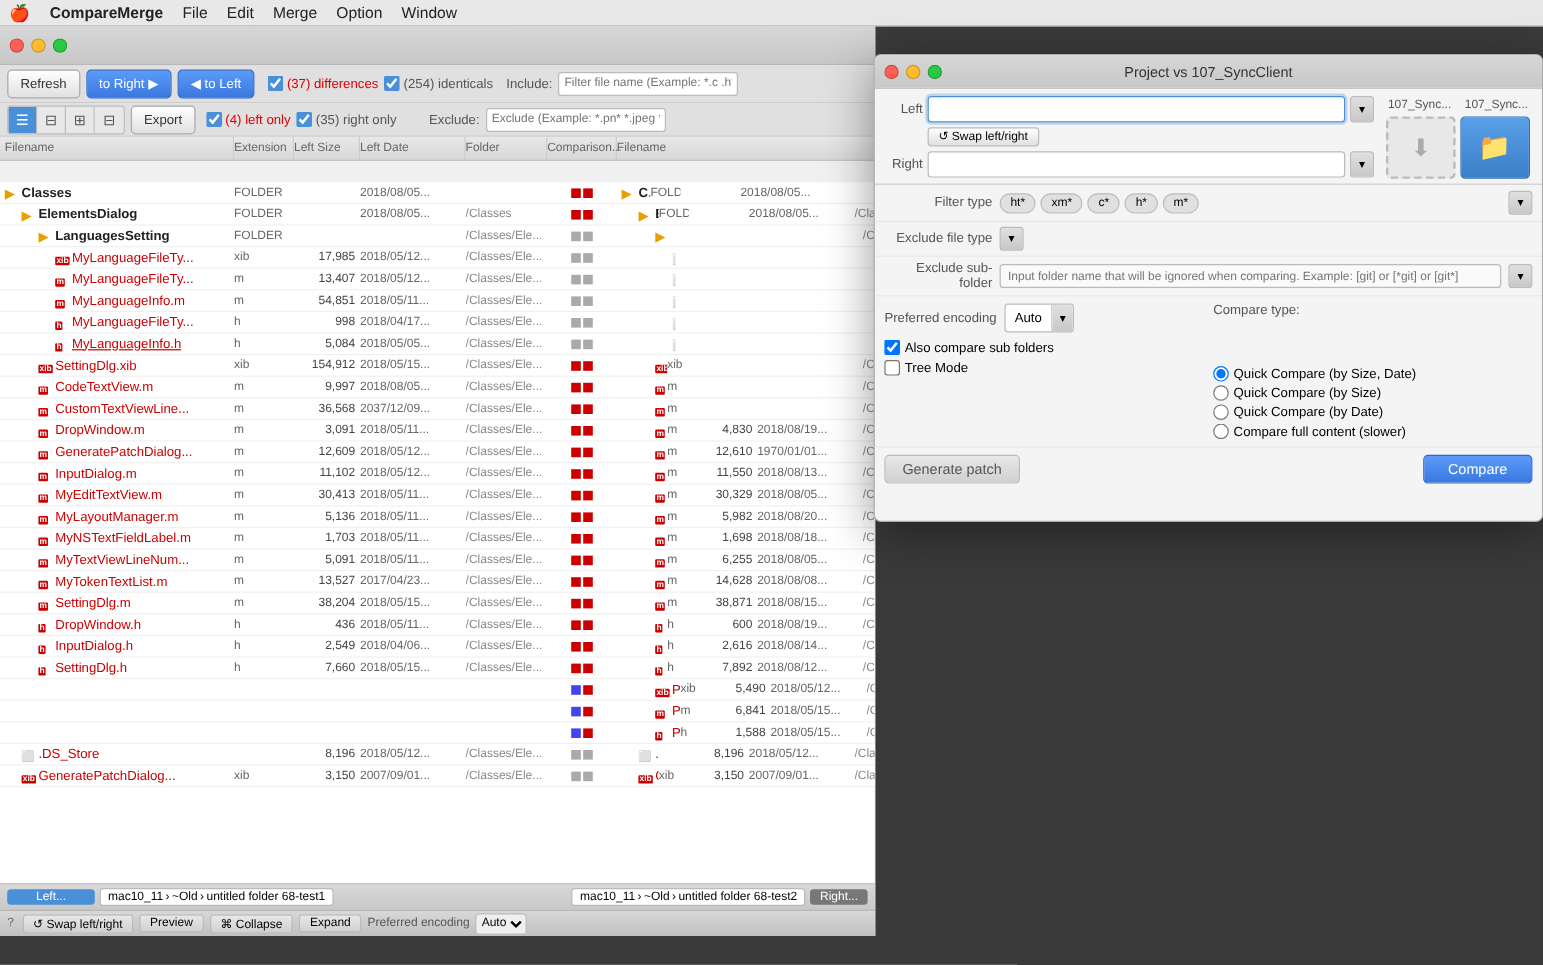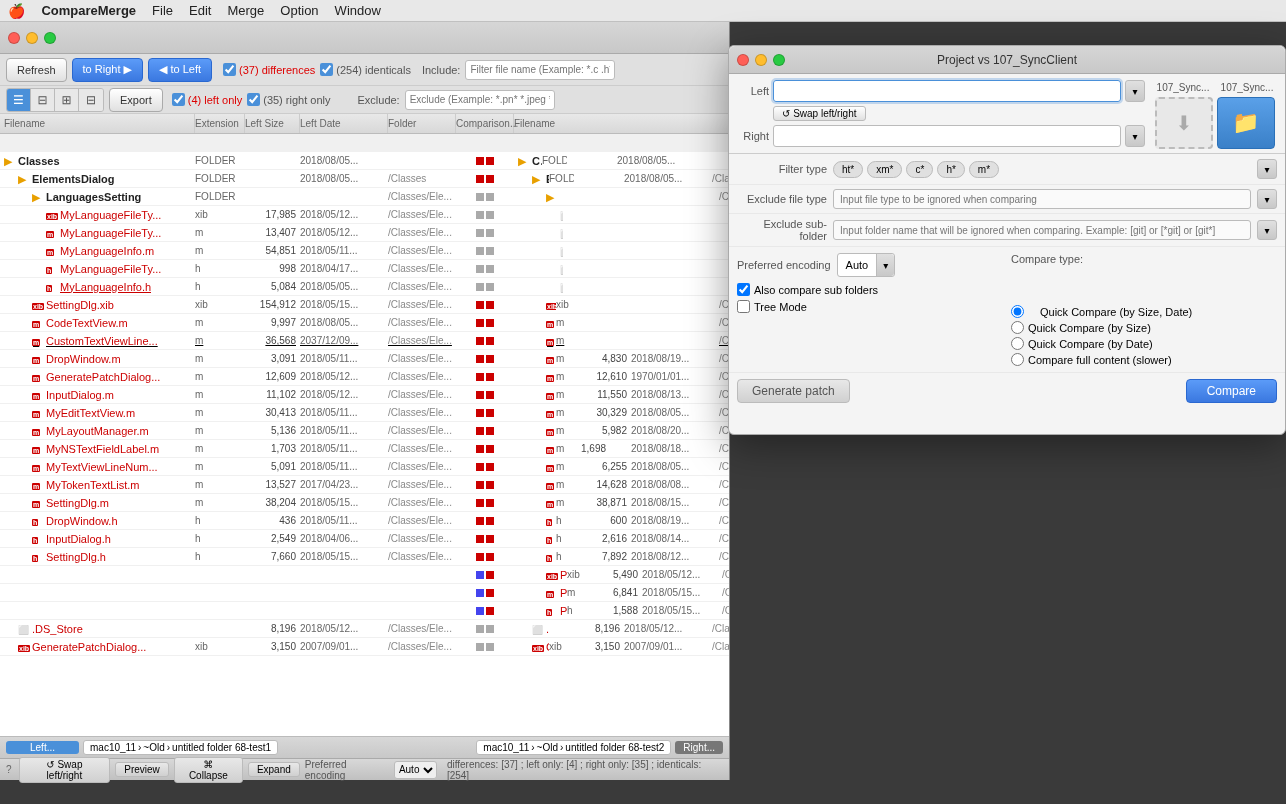--- a/index.html
+++ b/index.html
@@ -443,21 +443,21 @@
         <div style="padding-left:32px;display:flex;align-items:center;overflow:hidden;flex:1;">
           <div style="width:14px;flex-shrink:0;"><span style="background:#c00;color:#fff;font-size:7px;font-weight:bold;padding:0 1px;border-radius:1px;">m</span></div>
           <span style="font-size:11px;color:#cc0000;overflow:hidden;text-overflow:ellipsis;white-space:nowrap;">CodeTextView.m</span>
         </div>
         <span style="width:25px;font-size:10px;color:#666;flex-shrink:0;overflow:hidden;">m</span>
         <span style="width:50px;font-size:10px;color:#444;text-align:right;padding-right:4px;flex-shrink:0;"></span>
         <span style="width:88px;font-size:10px;color:#666;flex-shrink:0;"></span>
         <span style="flex:1;font-size:10px;color:#888;overflow:hidden;">/Classes/Elem...</span>
       </div>
         </div>
-        <div style="display: flex; height: 18px; align-items: center; border-bottom: 1px solid rgb(240, 240, 240); text-decoration: underline;">
+        <div style="display: flex; height: 18px; align-items: center; border-bottom: 1px solid rgb(240, 240, 240);">
       <div style="width:195px;display:flex;align-items:center;padding-left:32px;overflow:hidden;flex-shrink:0;">
         <div style="width:14px;flex-shrink:0;"><span style="background:#c00;color:#fff;font-size:7px;font-weight:bold;padding:0 1px;border-radius:1px;">m</span></div>
         <span style="font-size:11px;color:#cc0000;overflow:hidden;text-overflow:ellipsis;white-space:nowrap;">CustomTextViewLine...</span>
       </div>
       <div style="width:50px;font-size:10px;color:#666;overflow:hidden;flex-shrink:0;">m</div>
       <div style="width:55px;font-size:10px;color:#444;text-align:right;padding-right:4px;flex-shrink:0;">36,568</div>
       <div style="width:88px;font-size:10px;color:#666;flex-shrink:0;overflow:hidden;">2037/12/09...</div>
       <div style="width:68px;font-size:10px;color:#888;flex-shrink:0;overflow:hidden;">/Classes/Ele...</div>
       <div style="width:58px;display:flex;align-items:center;justify-content:center;flex-shrink:0;">
             <div style="display:flex;gap:2px;">
@@ -620,21 +620,21 @@
               <div style="width:8px;height:8px;background:#cc0000;"></div>
               <div style="width:8px;height:8px;background:#cc0000;"></div>
             </div>
           </div>
     <div style="flex: 1 1 0%; display: flex; align-items: center; min-width: 0px;">
         <div style="padding-left:32px;display:flex;align-items:center;overflow:hidden;flex:1;">
           <div style="width:14px;flex-shrink:0;"><span style="background:#c00;color:#fff;font-size:7px;font-weight:bold;padding:0 1px;border-radius:1px;">m</span></div>
           <span style="font-size:11px;color:#cc0000;overflow:hidden;text-overflow:ellipsis;white-space:nowrap;">MyNSTextFieldLabel.m</span>
         </div>
         <span style="width:25px;font-size:10px;color:#666;flex-shrink:0;overflow:hidden;">m</span>
-        <span style="width:50px;font-size:10px;color:#444;text-align:left;padding-right:4px;flex-shrink:0;">1,698</span>
+        <span style="width:50px;font-size:10px;color:#444;text-align:right;padding-right:4px;flex-shrink:0;">1,698</span>
         <span style="width:88px;font-size:10px;color:#666;flex-shrink:0;">2018/08/18...</span>
         <span style="flex:1;font-size:10px;color:#888;overflow:hidden;">/Classes/Elem...</span>
       </div>
         </div>
         <div style="display: flex; height: 18px; align-items: center; border-bottom: 1px solid rgb(240, 240, 240);">
       <div style="width:195px;display:flex;align-items:center;padding-left:32px;overflow:hidden;flex-shrink:0;">
         <div style="width:14px;flex-shrink:0;"><span style="background:#c00;color:#fff;font-size:7px;font-weight:bold;padding:0 1px;border-radius:1px;">m</span></div>
         <span style="font-size:11px;color:#cc0000;overflow:hidden;text-overflow:ellipsis;white-space:nowrap;">MyTextViewLineNum...</span>
       </div>
       <div style="width:50px;font-size:10px;color:#666;overflow:hidden;flex-shrink:0;">m</div>
@@ -939,21 +939,20 @@
     <span style="color:#666;margin-right:2px;">?</span>
     <button style="padding:1px 8px;font-size:10px;background:linear-gradient(to bottom,#e8e8e8,#d0d0d0);border:1px solid #bbb;border-radius:3px;cursor:pointer;">↺ Swap left/right</button>
     <button style="padding:1px 8px;font-size:10px;background:linear-gradient(to bottom,#e8e8e8,#d0d0d0);border:1px solid #bbb;border-radius:3px;cursor:pointer;text-align:center;">Preview</button>
     <button style="padding:1px 8px;font-size:10px;background:linear-gradient(to bottom,#e8e8e8,#d0d0d0);border:1px solid #bbb;border-radius:3px;cursor:pointer;">⌘ Collapse</button>
     <button style="padding:1px 8px;font-size:10px;background:linear-gradient(to bottom,#e8e8e8,#d0d0d0);border:1px solid #bbb;border-radius:3px;cursor:pointer;">Expand</button>
     <span style="color:#555;">Preferred encoding</span>
     <select style="height:18px;font-size:10px;border:1px solid #bbb;border-radius:3px;">
       <option>Auto</option>
     </select>
     <div style="flex:1"></div>
-    <span style="color:#555;font-size:10px;">differences: [37] ; left only: [4] ; right only: [35] ; identicals: [254]</span>
   </div>
 </div>
 
 <div class="right-panel">
 
   <div class="right-panel-title">
     <div class="traffic-lights">
       <div class="traffic-light tl-close"></div>
       <div class="traffic-light tl-min"></div>
       <div class="traffic-light tl-max"></div>
@@ -1002,21 +1001,20 @@
       <span style="padding:2px 8px;background:#e0e0e0;border:1px solid #bbb;border-radius:10px;font-size:10px;cursor:pointer;">xm*</span>
       <span style="padding:2px 8px;background:#e0e0e0;border:1px solid #bbb;border-radius:10px;font-size:10px;cursor:pointer;">c*</span>
       <span style="padding:2px 8px;background:#e0e0e0;border:1px solid #bbb;border-radius:10px;font-size:10px;cursor:pointer;">h*</span>
       <span style="padding:2px 8px;background:#e0e0e0;border:1px solid #bbb;border-radius:10px;font-size:10px;cursor:pointer;">m*</span>
     </div>
     <div style="width:20px;height:20px;background:linear-gradient(to bottom,#e0e0e0,#c8c8c8);border:1px solid #bbb;border-radius:3px;display:flex;align-items:center;justify-content:center;cursor:pointer;font-size:10px;flex-shrink:0;">▾</div>
   </div>
 
   <div style="display:flex;align-items:center;padding:4px 8px;border-bottom:1px solid #e8e8e8;gap:6px;">
     <span style="width:90px;font-size:11px;color:#555;text-align:right;flex-shrink:0;">Exclude file type</span>
-    <input type="text" style="flex: 1 1 0%; height: 20px; border: 1px solid rgb(187, 187, 187); border-radius: 3px; padding: 0px 6px; font-size: 10px; color: rgb(170, 170, 170); background: rgb(250, 250, 250);" placeholder="Input file type to be ignored when comparing">
     <div style="width:20px;height:20px;background:linear-gradient(to bottom,#e0e0e0,#c8c8c8);border:1px solid #bbb;border-radius:3px;display:flex;align-items:center;justify-content:center;cursor:pointer;font-size:10px;flex-shrink:0;">▾</div>
   </div>
 
   <div style="display:flex;align-items:center;padding:4px 8px;border-bottom:1px solid #e8e8e8;gap:6px;">
     <span style="width:90px;font-size:11px;color:#555;text-align:right;flex-shrink:0;">Exclude sub-folder</span>
     <input type="text" style="flex: 1 1 0%; height: 20px; border: 1px solid rgb(187, 187, 187); border-radius: 3px; padding: 0px 6px; font-size: 10px; color: rgb(170, 170, 170); background: rgb(250, 250, 250);" placeholder="Input folder name that will be ignored when comparing. Example: [git] or [*git] or [git*]">
     <div style="width:20px;height:20px;background:linear-gradient(to bottom,#e0e0e0,#c8c8c8);border:1px solid #bbb;border-radius:3px;display:flex;align-items:center;justify-content:center;cursor:pointer;font-size:10px;flex-shrink:0;">▾</div>
   </div>
 
   <div style="display:flex;padding:6px 8px;gap:8px;border-bottom:1px solid #e8e8e8;">
@@ -1036,21 +1034,21 @@
       </div>
       <div style="margin-top:4px;">
         <label style="display:flex;align-items:center;gap:4px;font-size:11px;cursor:pointer;">
           <input type="checkbox" style="">
           <span>Tree Mode</span>
         </label>
       </div>
     </div>
     <div style="flex:1;">
       <div style="font-size:11px;color:#555;margin-bottom:4px;">Compare type:</div>
-      <label style="display:flex;align-items:center;gap:16px;font-size:11px;margin-bottom:3px;cursor:pointer;margin-top:40px;">
+      <label style="display:flex;align-items:center;gap:4px;font-size:11px;margin-bottom:3px;cursor:pointer;margin-top:40px;">
         <input type="radio" name="compare-type" checked="" style="">
         <span>Quick Compare (by Size, Date)</span>
       </label>
       <label style="display:flex;align-items:center;gap:4px;font-size:11px;margin-bottom:3px;cursor:pointer;">
         <input type="radio" name="compare-type" style="">
         <span>Quick Compare (by Size)</span>
       </label>
       <label style="display:flex;align-items:center;gap:4px;font-size:11px;margin-bottom:3px;cursor:pointer;">
         <input type="radio" name="compare-type" style="">
         <span>Quick Compare (by Date)</span>

